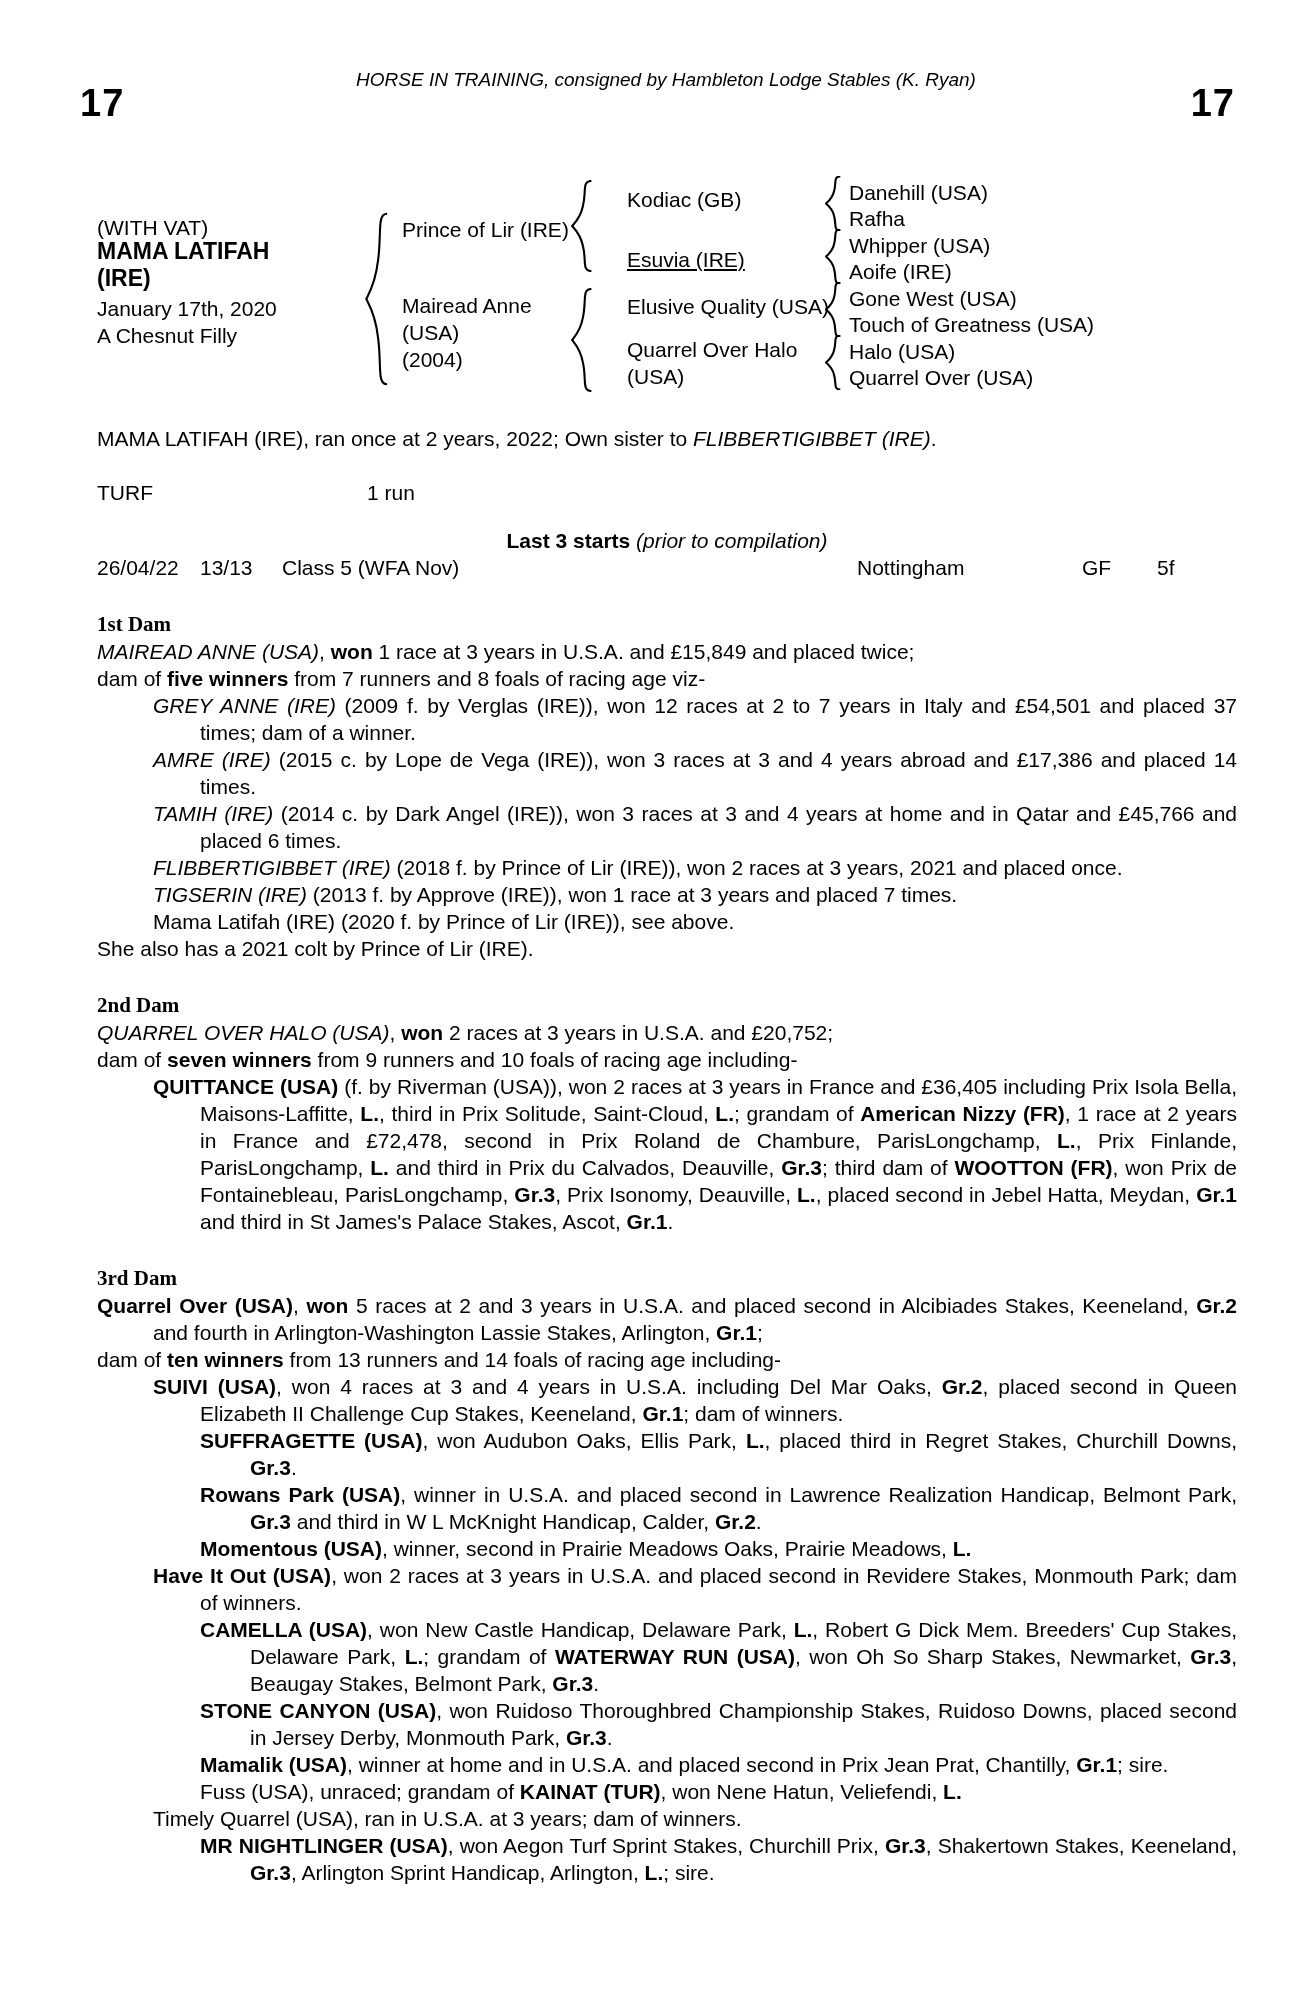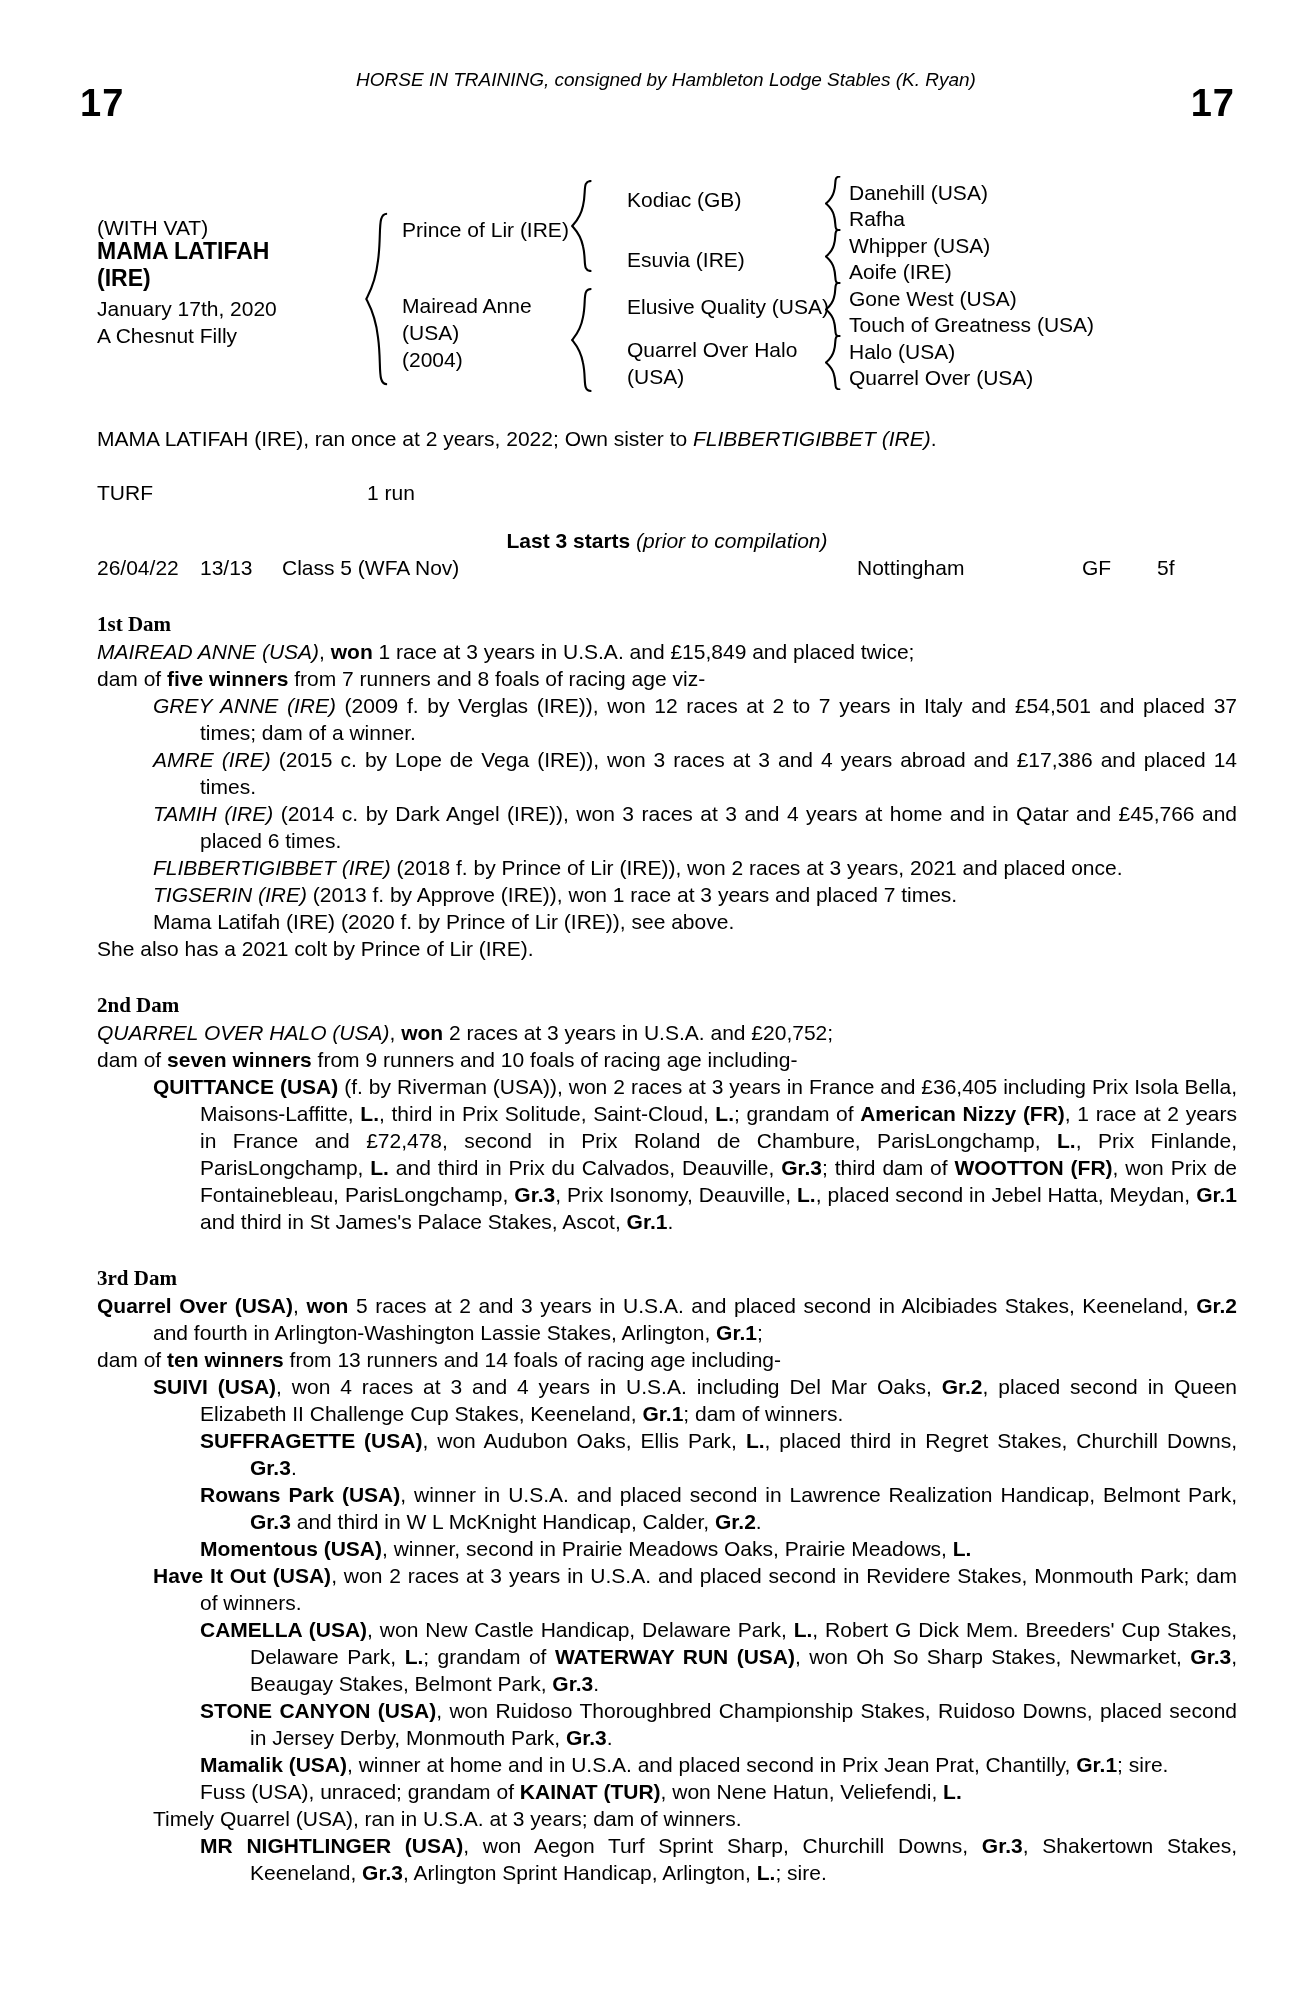--- a/index.html
+++ b/index.html
@@ -70,21 +70,21 @@
           <path d="M17 1 C9 1 13 12 10 28 C8 41 3 47 1 50 C3 53 8 59 10 72 C13 88 9 99 17 99" fill="none" stroke="#000" stroke-width="2.1" vector-effect="non-scaling-stroke"></path>
         </svg>
     </div>
     <div class="brace" style="left:474px;top:138px;width:24px;height:104px;">
       <svg viewBox="0 0 20 100" preserveAspectRatio="none">
           <path d="M17 1 C9 1 13 12 10 28 C8 41 3 47 1 50 C3 53 8 59 10 72 C13 88 9 99 17 99" fill="none" stroke="#000" stroke-width="2.1" vector-effect="non-scaling-stroke"></path>
         </svg>
     </div>
 
     <div class="cell" style="left:530px;top:36px;">Kodiac (GB)</div>
-    <div class="cell" style="left:530px;top:96px;">Esuvia (IRE)</div>
+    <div class="cell" style="left:530px;top:96px;text-decoration:underline;">Esuvia (IRE)</div>
     <div class="cell" style="left:530px;top:143px;">Elusive Quality (USA)</div>
     <div class="cell" style="left:530px;top:186px;">Quarrel Over Halo
 (USA)</div>
 
     <div class="brace" style="left:728px;top:26px;width:18px;height:55px;">
       <svg viewBox="0 0 20 100" preserveAspectRatio="none">
           <path d="M17 1 C9 1 13 12 10 28 C8 41 3 47 1 50 C3 53 8 59 10 72 C13 88 9 99 17 99" fill="none" stroke="#000" stroke-width="2.1" vector-effect="non-scaling-stroke"></path>
         </svg>
     </div>
     <div class="brace" style="left:728px;top:79px;width:18px;height:55px;">
@@ -145,16 +145,16 @@
       <div class="blk p1"><span class="b">SUIVI (USA)</span><span>, won 4 races at 3 and 4 years in U.S.A. including Del Mar Oaks, </span><span class="b">Gr.2</span><span>, placed second in Queen Elizabeth II Challenge Cup Stakes, Keeneland, </span><span class="b">Gr.1</span><span>; dam of winners.</span></div>
       <div class="blk p2"><span class="b">SUFFRAGETTE (USA)</span><span>, won Audubon Oaks, Ellis Park, </span><span class="b">L.</span><span>, placed third in Regret Stakes, Churchill Downs, </span><span class="b">Gr.3</span><span>.</span></div>
       <div class="blk p2"><span class="b">Rowans Park (USA)</span><span>, winner in U.S.A. and placed second in Lawrence Realization Handicap, Belmont Park, </span><span class="b">Gr.3</span><span> and third in W L McKnight Handicap, Calder, </span><span class="b">Gr.2</span><span>.</span></div>
       <div class="blk p2"><span class="b">Momentous (USA)</span><span>, winner, second in Prairie Meadows Oaks, Prairie Meadows, </span><span class="b">L.</span></div>
       <div class="blk p1"><span class="b">Have It Out (USA)</span><span>, won 2 races at 3 years in U.S.A. and placed second in Revidere Stakes, Monmouth Park; dam of winners.</span></div>
       <div class="blk p2"><span class="b">CAMELLA (USA)</span><span>, won New Castle Handicap, Delaware Park, </span><span class="b">L.</span><span>, Robert G Dick Mem. Breeders' Cup Stakes, Delaware Park, </span><span class="b">L.</span><span>; grandam of </span><span class="b">WATERWAY RUN (USA)</span><span>, won Oh So Sharp Stakes, Newmarket, </span><span class="b">Gr.3</span><span>, Beaugay Stakes, Belmont Park, </span><span class="b">Gr.3</span><span>.</span></div>
       <div class="blk p2"><span class="b">STONE CANYON (USA)</span><span>, won Ruidoso Thoroughbred Championship Stakes, Ruidoso Downs, placed second in Jersey Derby, Monmouth Park, </span><span class="b">Gr.3</span><span>.</span></div>
       <div class="blk p2"><span class="b">Mamalik (USA)</span><span>, winner at home and in U.S.A. and placed second in Prix Jean Prat, Chantilly, </span><span class="b">Gr.1</span><span>; sire.</span></div>
       <div class="blk p2"><span>Fuss (USA), unraced; grandam of </span><span class="b">KAINAT (TUR)</span><span>, won Nene Hatun, Veliefendi, </span><span class="b">L.</span></div>
       <div class="blk p1"><span>Timely Quarrel (USA), ran in U.S.A. at 3 years; dam of winners.</span></div>
-      <div class="blk p2"><span class="b">MR NIGHTLINGER (USA)</span><span>, won Aegon Turf Sprint Sharp, Churchill Downs, </span><span class="b">Gr.3</span><span>, Shakertown Stakes, Keeneland, </span><span class="b">Gr.3</span><span>, Arlington Sprint Handicap, Arlington, </span><span class="b">L.</span><span>; sire.</span></div>
+      <div class="blk p2"><span class="b">MR NIGHTLINGER (USA)</span><span>, won Aegon Turf Sprint Stakes, Churchill Prix, </span><span class="b">Gr.3</span><span>, Shakertown Stakes, Keeneland, </span><span class="b">Gr.3</span><span>, Arlington Sprint Handicap, Arlington, </span><span class="b">L.</span><span>; sire.</span></div>
     </div>
 
 </div>
 
 </body></html>

